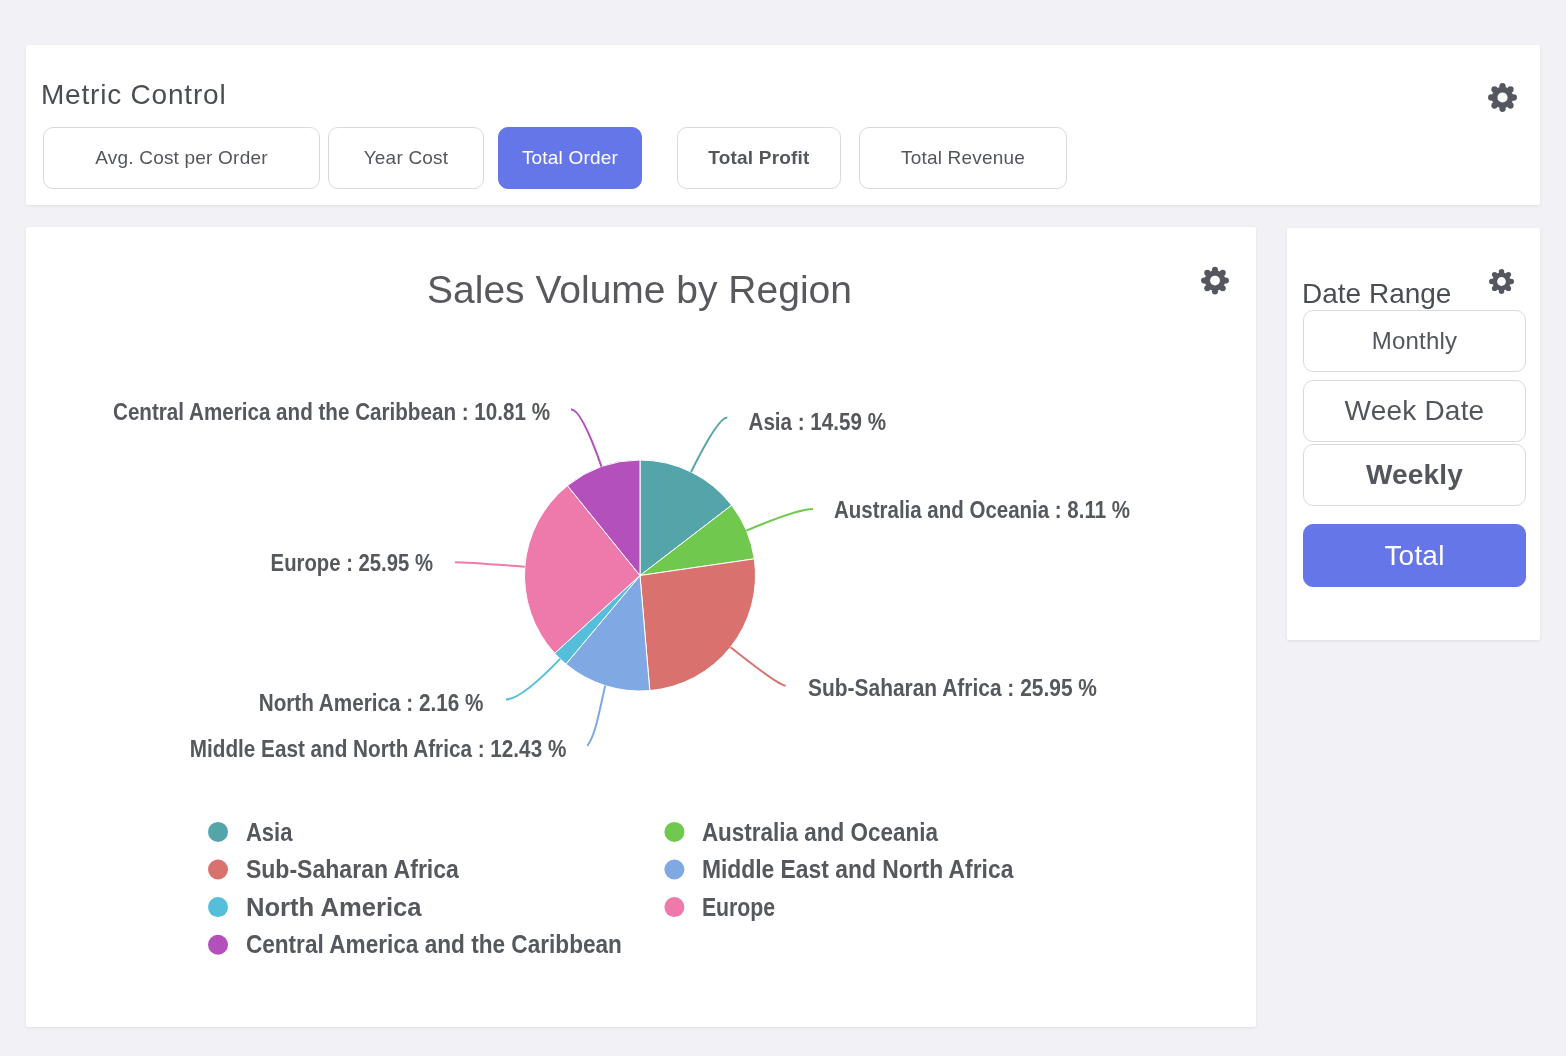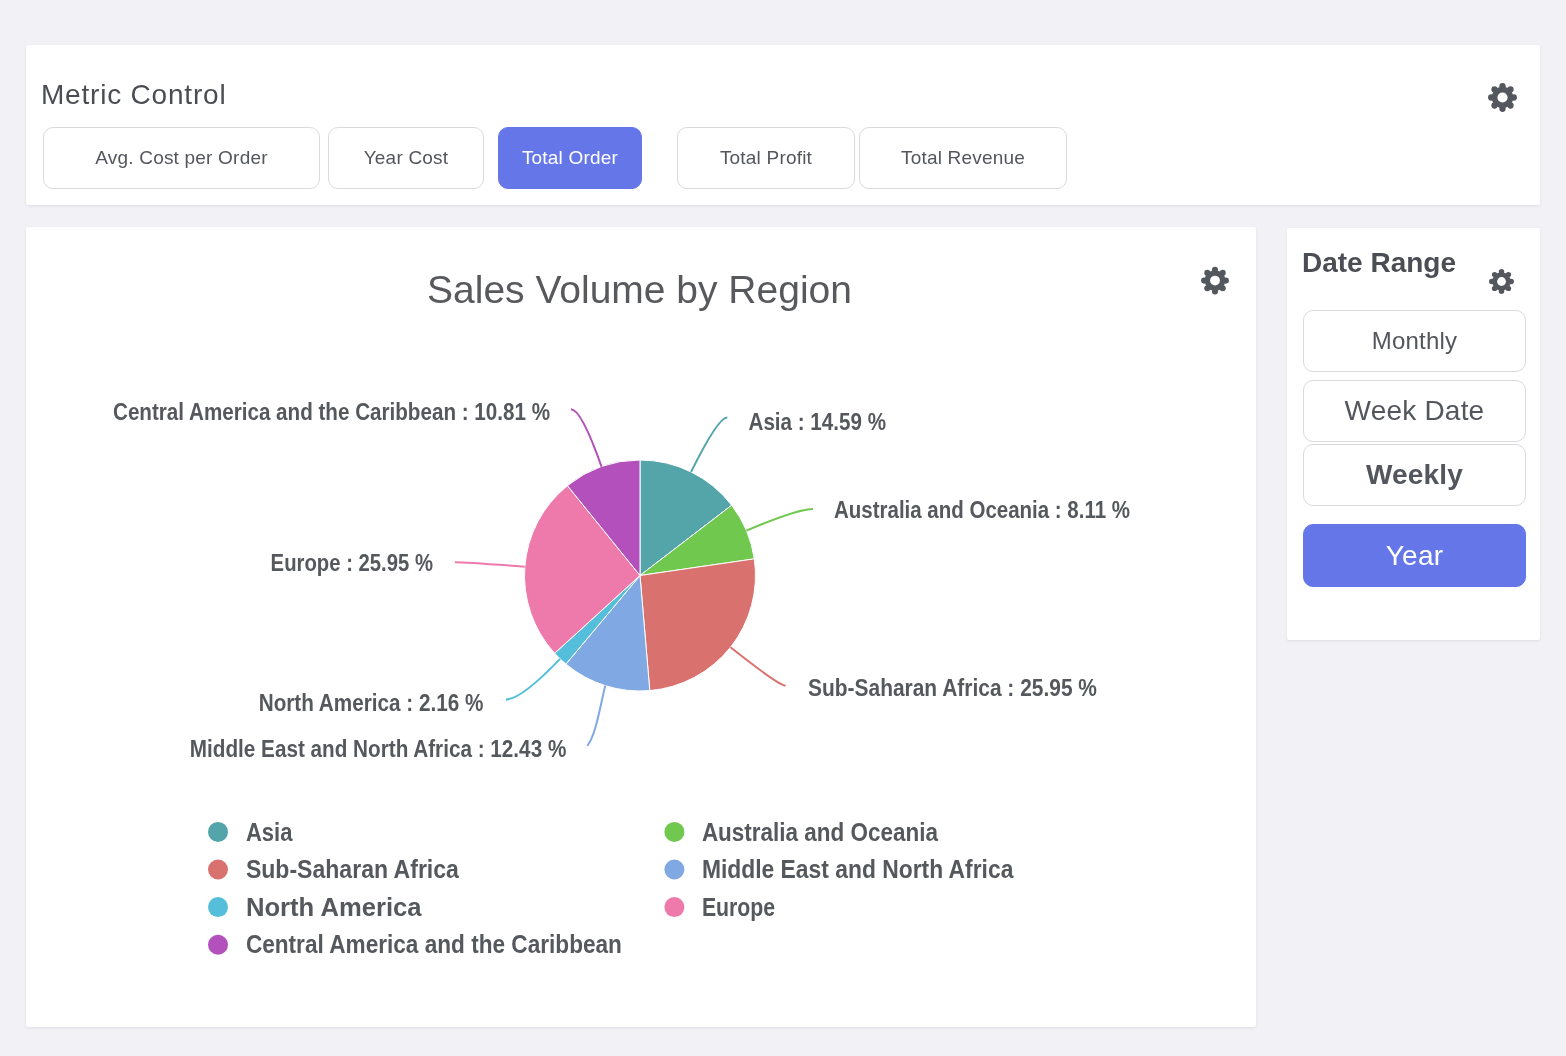--- a/index.html
+++ b/index.html
@@ -21,21 +21,21 @@
         <circle cx="-7.99" cy="7.99" r="3.15"></circle>
         <circle cx="-11.30" cy="0.00" r="3.15"></circle>
         <circle cx="-7.99" cy="-7.99" r="3.15"></circle>
         <circle r="10.70"></circle>
         <circle r="5.10" fill="#ffffff"></circle>
       </g>
     </svg>
   <div class="btn" style="left:17px; top:82px; width:277px;">Avg. Cost per Order</div>
   <div class="btn" style="left:302px; top:82px; width:156px;">Year Cost</div>
   <div class="btn sel" style="left:472px; top:82px; width:144px;">Total Order</div>
-  <div class="btn" style="left:651px; top:82px; width:178px;">Total Profit</div>
+  <div class="btn" style="left:651px; top:82px; width:164px;font-weight:bold;">Total Profit</div>
   <div class="btn" style="left:833px; top:82px; width:208px;">Total Revenue</div>
 </div>
 
 <div class="card" style="left:26px; top:227px; width:1230px; height:800px;">
   <svg width="1230" height="800" viewBox="0 0 1230 800" font-family="Liberation Sans, sans-serif">
     <text x="613.5" y="75.7" text-anchor="middle" font-size="39" fill="#57595c">Sales Volume by Region</text>
     <g transform="translate(1189,53.6)">
         <g fill="#54585e">
           <circle cx="0.00" cy="-10.91" r="3.04"></circle>
           <circle cx="7.71" cy="-7.71" r="3.04"></circle>
@@ -81,32 +81,32 @@
 <circle cx="648.4" cy="604.9" r="10" fill="#70c84e"></circle>
 <text x="675.9" y="613.5" font-size="25" font-weight="bold" fill="#55585c" textLength="236.0" lengthAdjust="spacingAndGlyphs">Australia and Oceania</text>
 <circle cx="648.4" cy="642.5" r="10" fill="#80a8e2"></circle>
 <text x="675.9" y="651.1" font-size="25" font-weight="bold" fill="#55585c" textLength="311.5" lengthAdjust="spacingAndGlyphs">Middle East and North Africa</text>
 <circle cx="648.4" cy="680.1" r="10" fill="#ee7aab"></circle>
 <text x="675.9" y="688.7" font-size="25" font-weight="bold" fill="#55585c" textLength="73.3" lengthAdjust="spacingAndGlyphs">Europe</text>
   </svg>
 </div>
 
 <div class="card" style="left:1287px; top:228px; width:253px; height:412px;">
-  <div class="h" style="left:15px; top:21px;font-weight:bold;">Date Range</div>
+  <div class="h" style="left:15px; top:52px;">Date Range</div>
   <svg style="position:absolute; left:202px; top:41px;" width="25" height="25" viewBox="-12.5 -12.5 25 25">
       <g fill="#54585e">
         <circle cx="0.00" cy="-9.74" r="2.72"></circle>
         <circle cx="6.89" cy="-6.89" r="2.72"></circle>
         <circle cx="9.74" cy="-0.00" r="2.72"></circle>
         <circle cx="6.89" cy="6.89" r="2.72"></circle>
         <circle cx="0.00" cy="9.74" r="2.72"></circle>
         <circle cx="-6.89" cy="6.89" r="2.72"></circle>
         <circle cx="-9.74" cy="0.00" r="2.72"></circle>
         <circle cx="-6.89" cy="-6.89" r="2.72"></circle>
         <circle r="9.22"></circle>
         <circle r="4.40" fill="#ffffff"></circle>
       </g>
     </svg>
   <div class="btn" style="left:16px; top:82px;  width:223px; font-size:24px;">Monthly</div>
   <div class="btn" style="left:16px; top:152px; width:223px; font-size:28px;">Week Date</div>
   <div class="btn" style="left:16px; top:216px; width:223px; font-size:28px;font-weight:bold;">Weekly</div>
-  <div class="btn sel" style="left:16px; top:296px; width:223px; height:63px; font-size:28px;">Year</div>
+  <div class="btn sel" style="left:16px; top:296px; width:223px; height:63px; font-size:28px;">Total</div>
 </div>
 
 </body></html>

